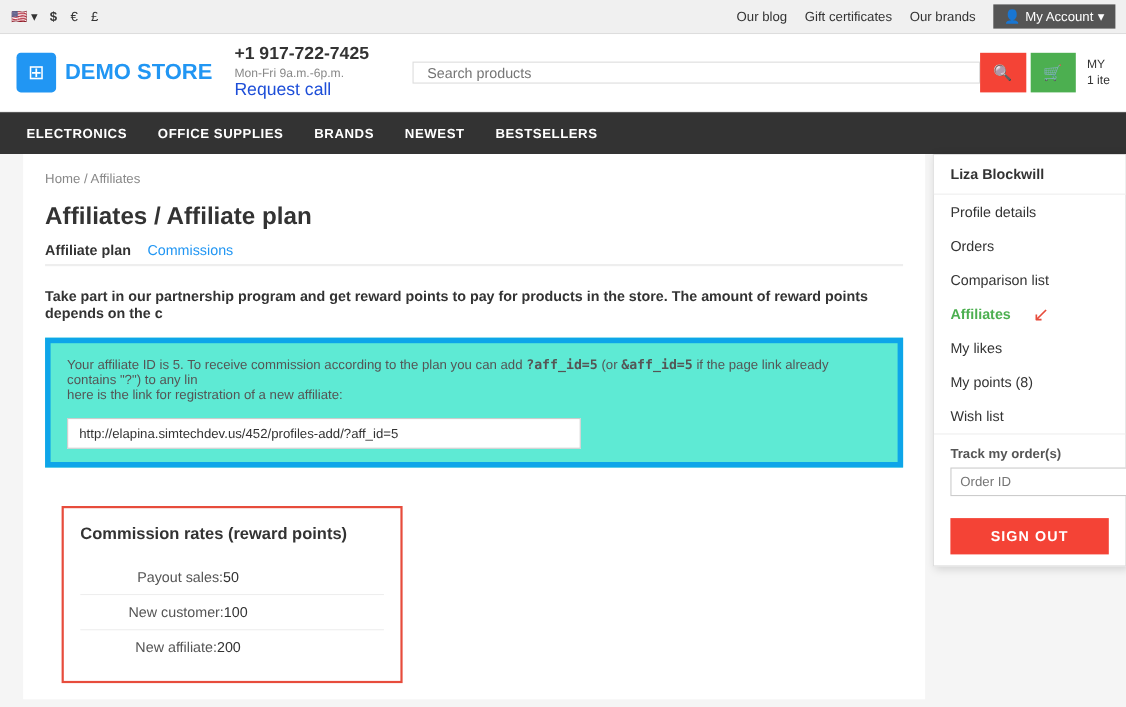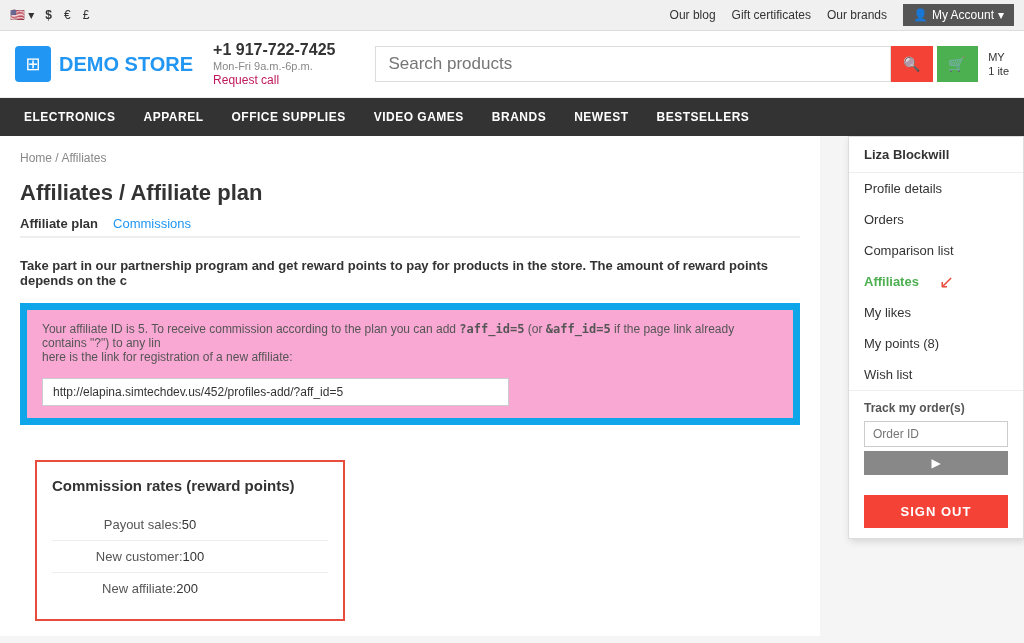--- a/index.html
+++ b/index.html
@@ -48,29 +48,29 @@
       background: #2196f3;
       border-radius: 4px;
       display: flex; align-items: center; justify-content: center;
       color: white; font-size: 18px;
     }
     .logo-text { font-size: 20px; font-weight: bold; color: #333; }
     .logo-text span { color: #2196f3; }
     .contact-info { font-size: 12px; }
     .phone { font-size: 16px; font-weight: bold; color: #333; }
     .phone-hours { color: #888; font-size: 11px; }
-    .request-call { color: #be185d; text-decoration: none; font-size: 12px; display: block; }
+    .request-call { color: #1d4ed8; text-decoration: none; font-size: 16px; display: block; }
     .search-area { flex: 1; display: flex; align-items: center; gap: 0; margin-left: 20px; }
     .search-input {
       flex: 1;
       border: 1px solid #ddd;
       padding: 8px 12px;
-      font-size: 17px;
+      font-size: 13px;
       outline: none;
-      height: 36px;
+      height: 20px;
     }
     .search-btn {
       background: #f44336;
       border: none;
       color: white;
       padding: 0 12px;
       height: 36px;
       cursor: pointer;
       font-size: 14px;
     }
@@ -101,20 +101,21 @@
       cursor: pointer;
       text-transform: uppercase;
       letter-spacing: 0.5px;
       white-space: nowrap;
     }
 
     
     .content-wrapper {
       display: flex;
       position: relative;
+      padding-left: 21px;
     }
     .main-content {
       flex: 1;
       padding: 15px 20px;
       background: white;
       max-width: 820px;
     }
 
     
     .breadcrumb { font-size: 12px; color: #888; margin-bottom: 15px; }
@@ -127,22 +128,22 @@
     .tabs { display: flex; gap: 15px; margin-bottom: 20px; border-bottom: 2px solid #eee; padding-bottom: 5px; }
     .tab { font-size: 13px; color: #888; cursor: pointer; text-decoration: none; }
     .tab.active { color: #333; font-weight: bold; }
     .tab-link { color: #2196f3; text-decoration: none; }
 
     
     .description { font-size: 13px; margin-bottom: 15px; font-weight: bold; color: #333; }
 
     
     .info-box {
-      background: #f9a8d4;
-      border: 7px solid #0ea5e9;
+      background: #5eead4;
+      border: 5px solid #0ea5e9;
       padding: 12px 15px;
       margin-bottom: 15px;
       font-size: 12px;
       color: #555;
     }
     .info-box code { font-weight: bold; }
 
     
     .affiliate-link-box {
       border: 1px solid #ccc;
@@ -196,21 +197,21 @@
       text-decoration: none;
     }
     .dropdown-item.active { color: #4caf50; font-weight: bold; }
 
     
     .track-section {
       padding: 10px 15px;
       border-top: 1px solid #eee;
     }
     .track-label { font-size: 12px; color: #555; margin-bottom: 6px; font-weight: bold; }
-    .track-input-row { display: flex; gap: 4px; flex-direction: column; }
+    .track-input-row { display: flex; gap: 4px; }
     .track-input {
       flex: 1;
       border: 1px solid #ccc;
       padding: 5px 8px;
       font-size: 12px;
       color: #aaa;
     }
     .track-btn {
       background: #888;
       border: none;
@@ -279,23 +280,21 @@
     <button class="cart-btn">🛒</button>
     <div class="my-label">
       <span>MY</span><br>
       <span>1 ite</span>
     </div>
   </div>
 </div>
 
 <nav class="nav-bar">
   <span class="nav-item">ELECTRONICS</span>
-  <span class="nav-item">APPAREL</span>
   <span class="nav-item">OFFICE SUPPLIES</span>
-  <span class="nav-item">VIDEO GAMES</span>
   <span class="nav-item">BRANDS</span>
   <span class="nav-item">NEWEST</span>
   <span class="nav-item">BESTSELLERS</span>
 </nav>
 
 <div class="content-wrapper">
   <div class="main-content">
 
     
     <div class="breadcrumb">

